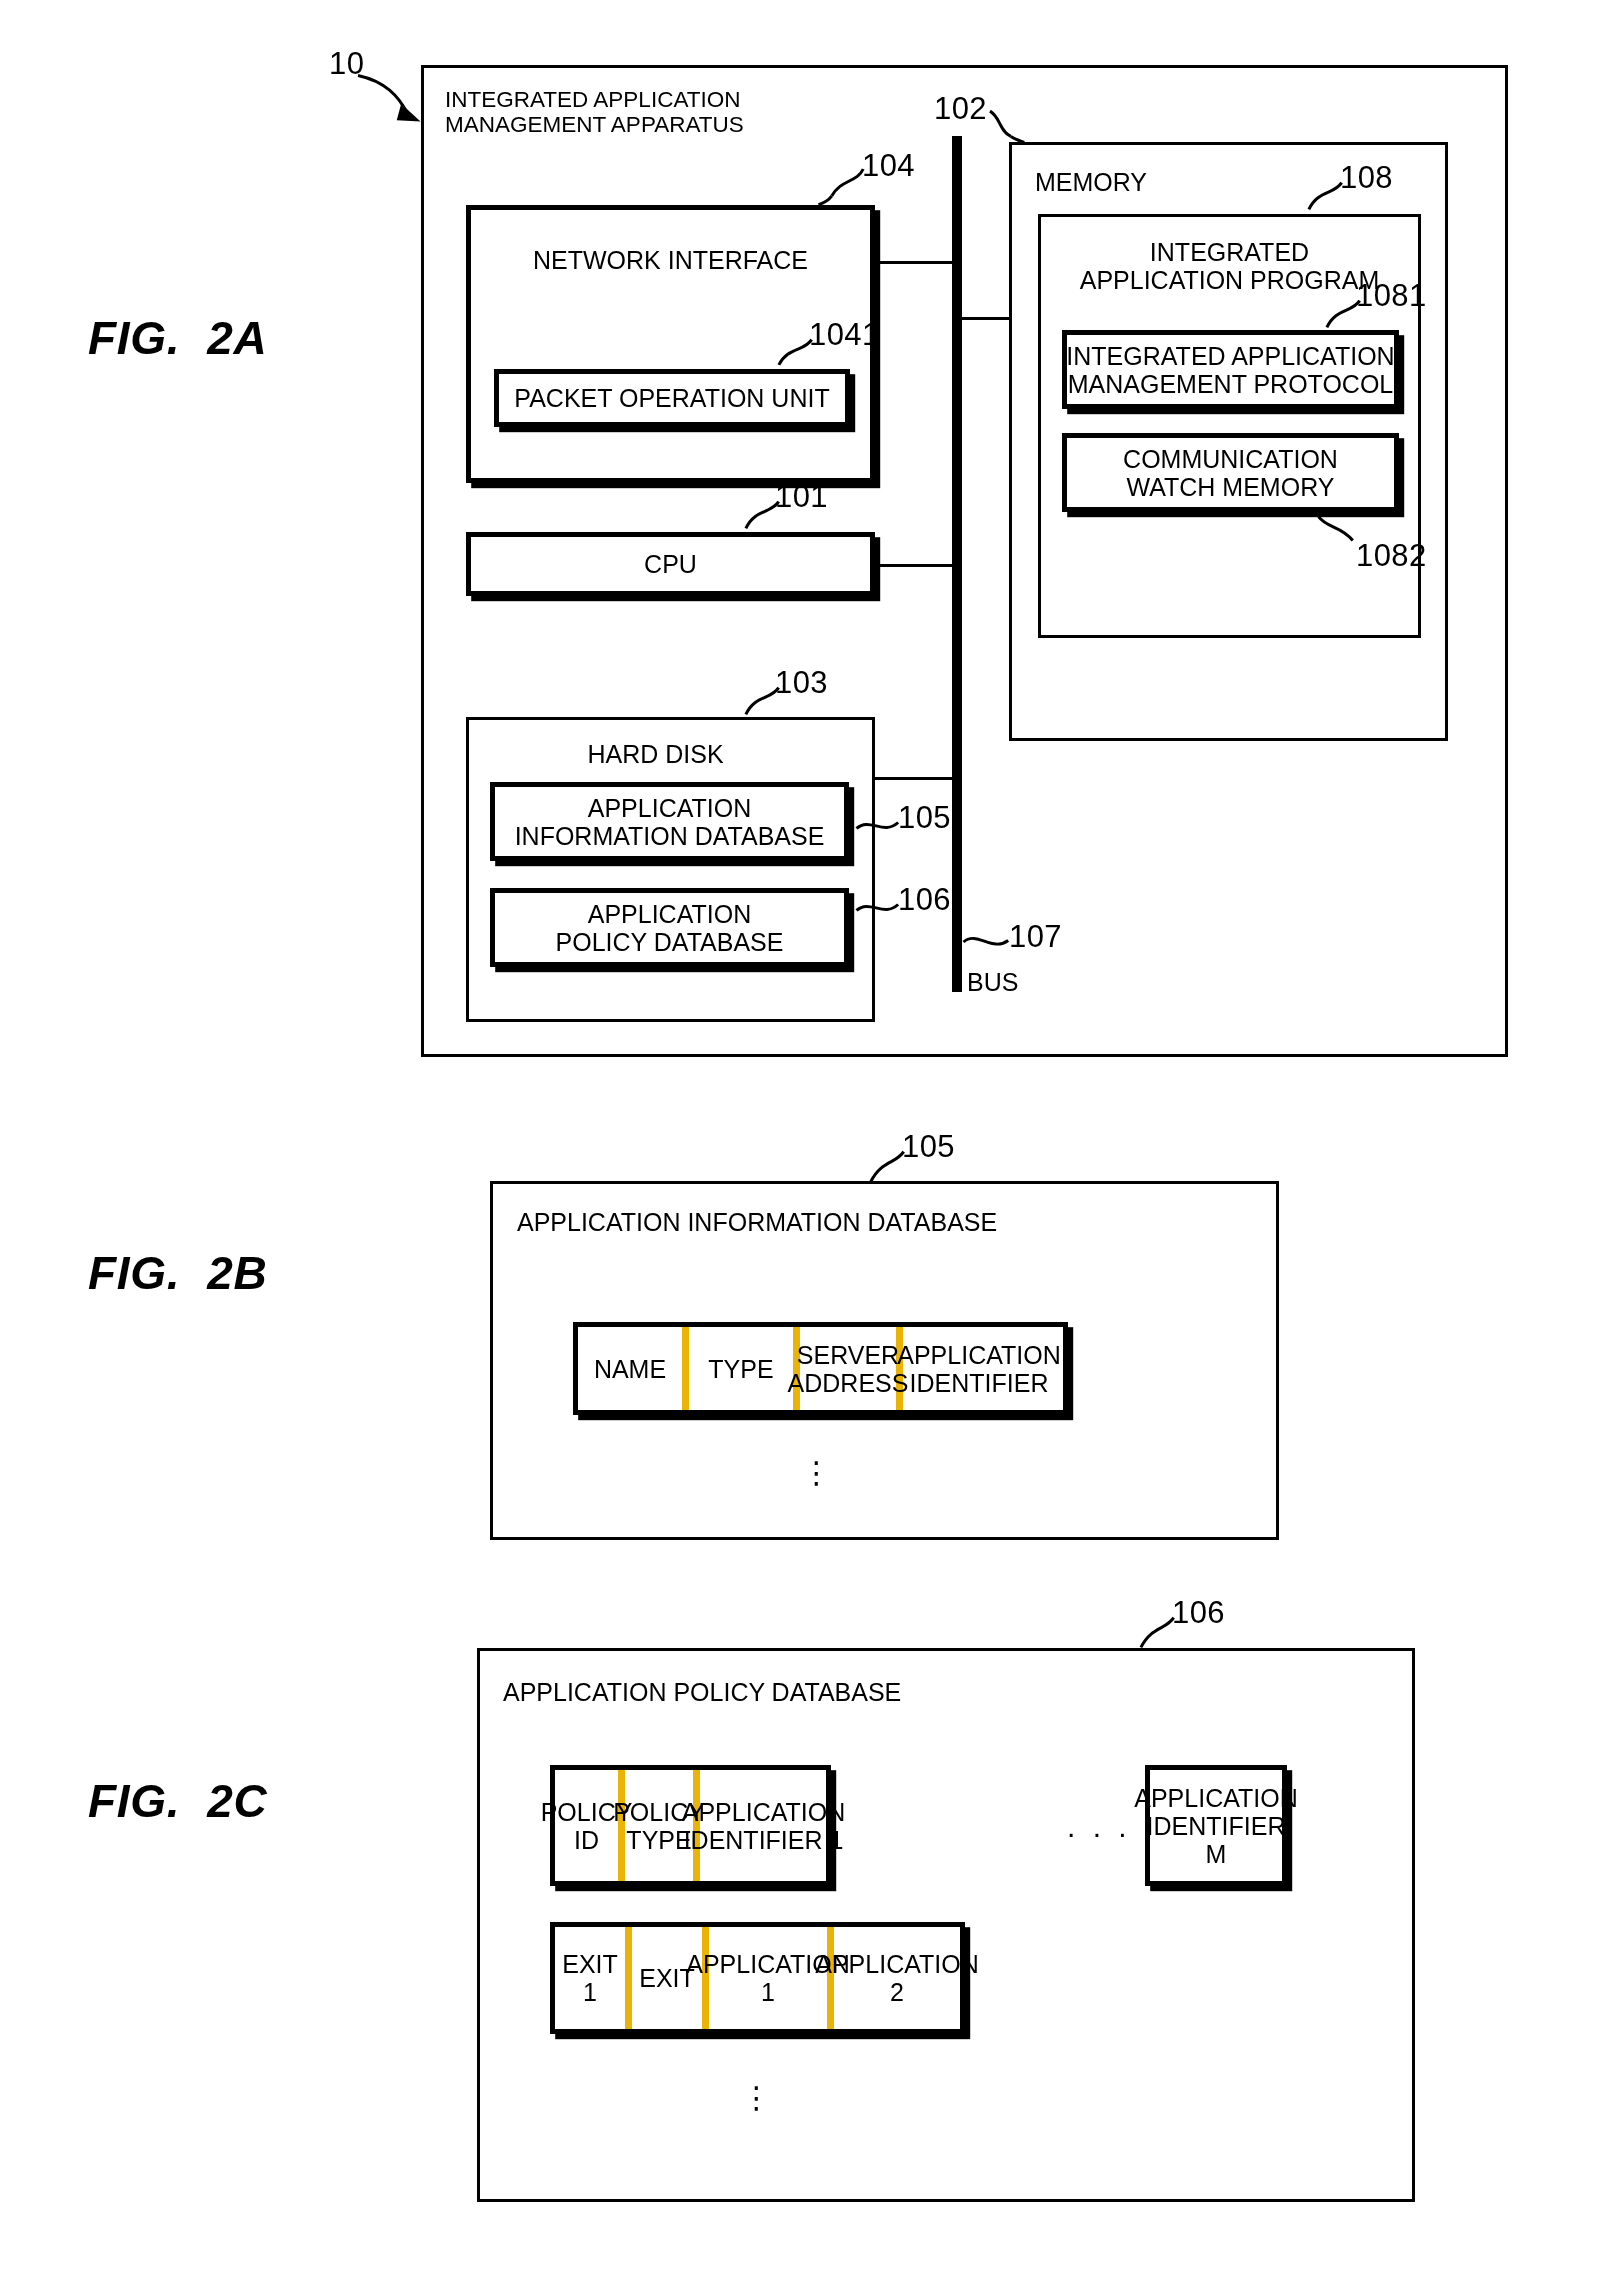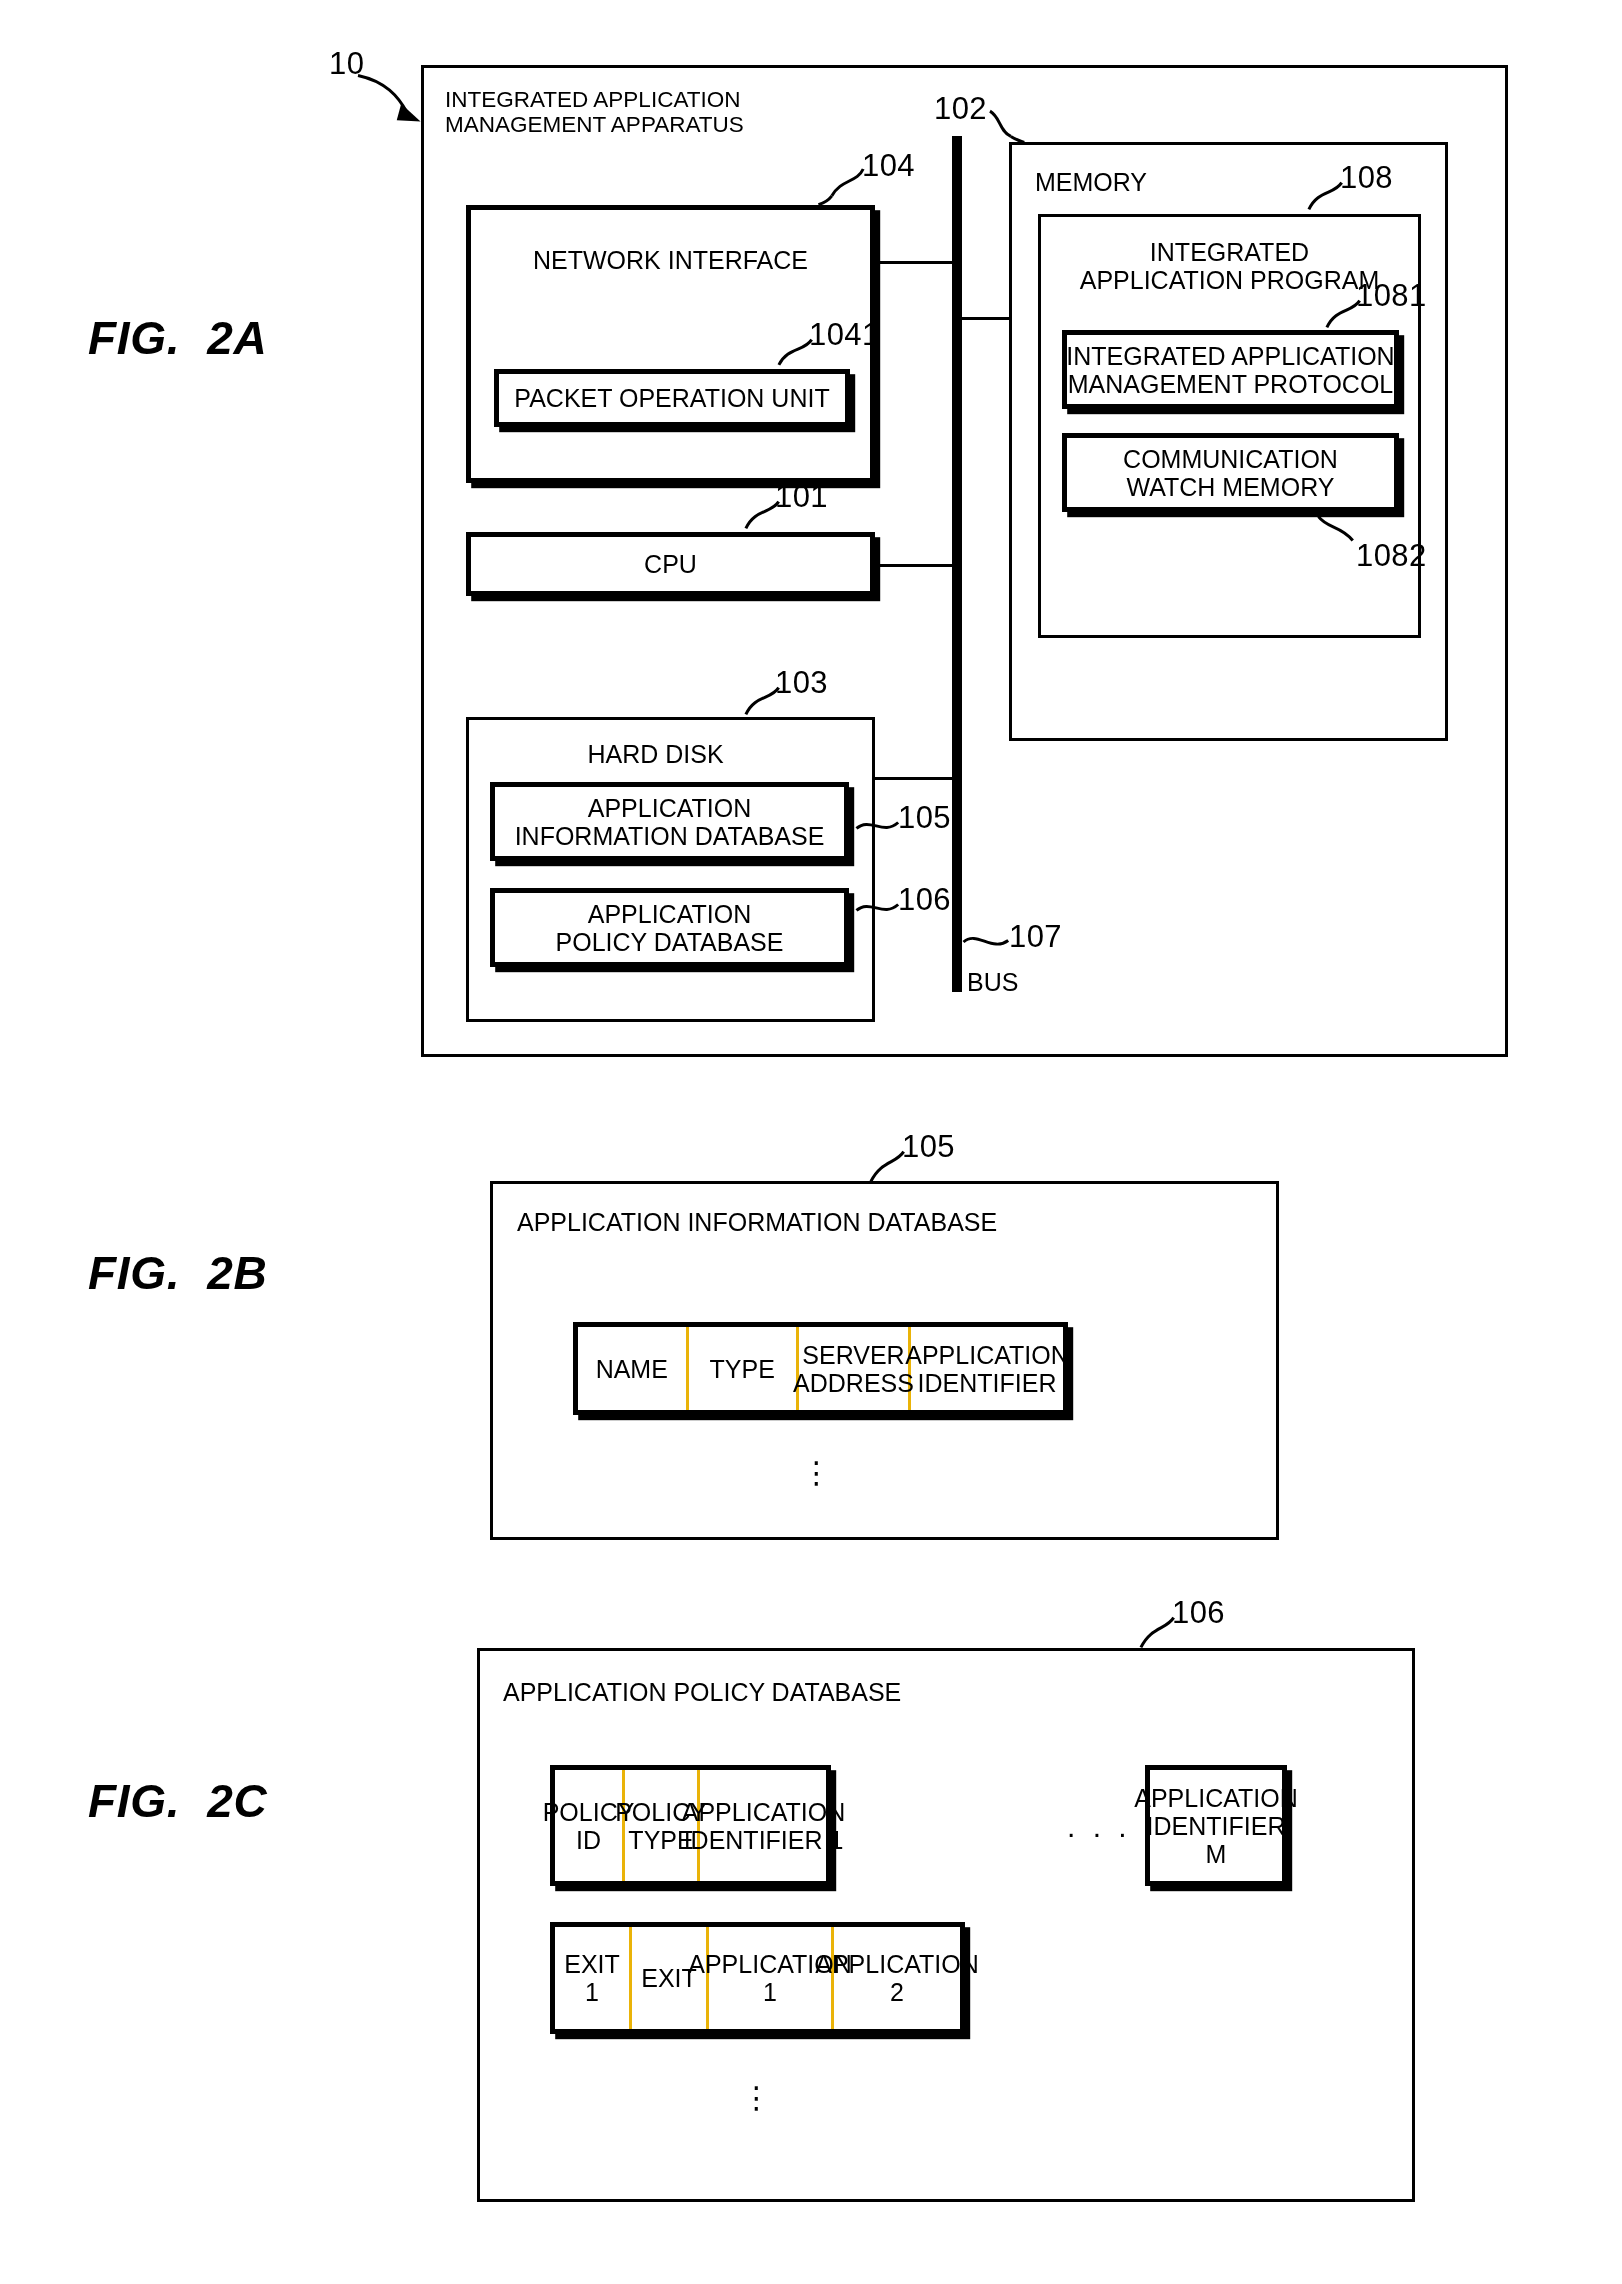--- a/index.html
+++ b/index.html
@@ -26,21 +26,21 @@
 
   
   .busline{background:#000;}
 
   
   .hline{background:#000;height:3px;}
 
   
   .cellrow{display:flex;border:5.2px solid #000;background:#fff;box-shadow:5.2px 5.2px 0 0 #000;}
   .cell{display:flex;align-items:center;justify-content:center;text-align:center;
-        border-right:3px solid #eab308;font-size:25px;line-height:1.12;white-space:pre-line;
+        border-right:7px solid #eab308;font-size:25px;line-height:1.12;white-space:pre-line;
         box-sizing:border-box;}
   .cell:last-child{border-right:none;}
 
   .vdots{font-size:30px;line-height:0.62;text-align:center;letter-spacing:0;}
   .hdots{font-size:30px;letter-spacing:4.5px;}
 
   svg{display:block;overflow:visible;}
 </style>
 </head>
 <body>
@@ -155,21 +155,21 @@
   <path d="M68 6 C 58 22, 38 18, 24 46" stroke="#000" stroke-width="4" fill="none"></path>
 </svg>
 <div class="abs ref" style="left:902px;top:1129px;">105</div>
 
 <div class="abs box" style="left:490px;top:1181px;width:789px;height:359px;"></div>
 <div class="abs lbl t-box" style="left:517px;top:1205px;width:569px;height:34px;justify-content:flex-start;">APPLICATION INFORMATION DATABASE</div>
 
 <div class="abs cellrow" style="left:573px;top:1322px;width:495px;height:93px;">
   <div class="cell" style="width:111px;">NAME</div>
   <div class="cell" style="width:111px;">TYPE</div>
-  <div class="cell" style="width:112px;">SERVER
+  <div class="cell" style="width:103px;">SERVER
 ADDRESS</div>
   <div class="cell" style="width:152px;">APPLICATION
 IDENTIFIER</div>
 </div>
 
 <div class="abs vdots" style="left:794px;top:1464px;width:45px;">⋮</div>
 
 <div class="abs figcap" style="left:88px;top:1774px;">FIG.  2C</div>
 
 <svg class="abs" style="left:1123px;top:1613px;" width="82" height="45" viewBox="0 0 110 60">

